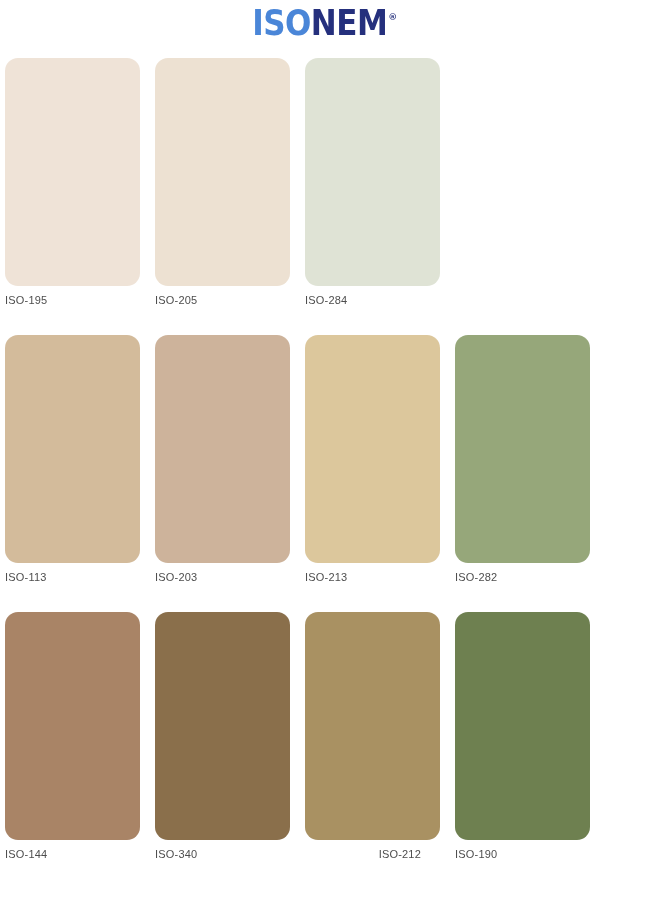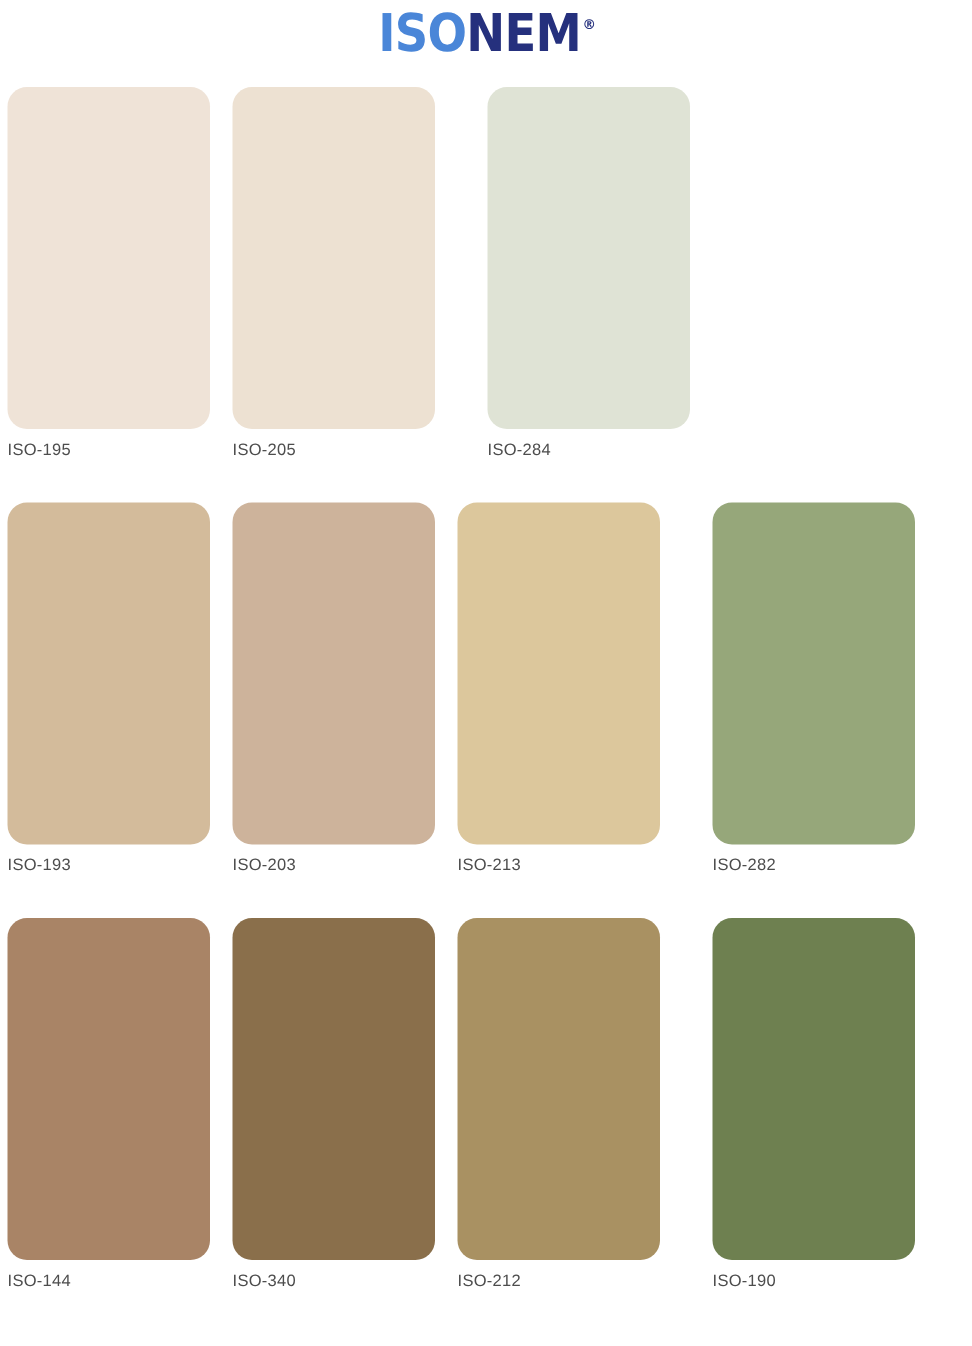--- a/index.html
+++ b/index.html
@@ -61,21 +61,20 @@
   .row {
     display: flex;
     margin-bottom: 29px;
   }
   .cell {
     width: 116px;
     margin-right: 34px;
   }
   .cell:last-child {
     margin-right: 0;
-    margin-left: 20px;
   }
   .swatch {
     width: 135px;
     height: 228px;
     border-radius: 13px;
     display: block;
   }
   .swatch-label {
     font-size: 11px;
     color: #4d4d4d;
@@ -106,21 +105,21 @@
     </div>
     <div class="cell">
       <div class="swatch" style="background-color: rgb(223, 227, 213);"></div>
       <div class="swatch-label" style="color: rgb(77, 77, 77);">ISO-284</div>
     </div>
   </div>
 
   <div class="row">
     <div class="cell">
       <div class="swatch" style="background-color: rgb(211, 187, 155);"></div>
-      <div class="swatch-label" style="color: rgb(77, 77, 77);">ISO-193</div>
+      <div class="swatch-label" style="color: rgb(77, 77, 77);">ISO-113</div>
     </div>
     <div class="cell">
       <div class="swatch" style="background-color: rgb(205, 179, 155);"></div>
       <div class="swatch-label" style="color: rgb(77, 77, 77);">ISO-203</div>
     </div>
     <div class="cell">
       <div class="swatch" style="background-color: rgb(220, 199, 156);"></div>
       <div class="swatch-label" style="color: rgb(77, 77, 77);">ISO-213</div>
     </div>
     <div class="cell">
@@ -133,21 +132,21 @@
     <div class="cell">
       <div class="swatch" style="background-color: rgb(169, 132, 102);"></div>
       <div class="swatch-label" style="color: rgb(77, 77, 77);">ISO-144</div>
     </div>
     <div class="cell">
       <div class="swatch" style="background-color: rgb(138, 111, 75);"></div>
       <div class="swatch-label" style="color: rgb(77, 77, 77);">ISO-340</div>
     </div>
     <div class="cell">
       <div class="swatch" style="background-color: rgb(169, 145, 98);"></div>
-      <div class="swatch-label" style="color: rgb(77, 77, 77);">ISO-212</div>
+      <div class="swatch-label" style="color: rgb(77, 77, 77); text-align: right;">ISO-212</div>
     </div>
     <div class="cell">
       <div class="swatch" style="background-color: rgb(110, 128, 80);"></div>
       <div class="swatch-label" style="color: rgb(77, 77, 77);">ISO-190</div>
     </div>
   </div>
 
 </div>
 
 </body></html>

